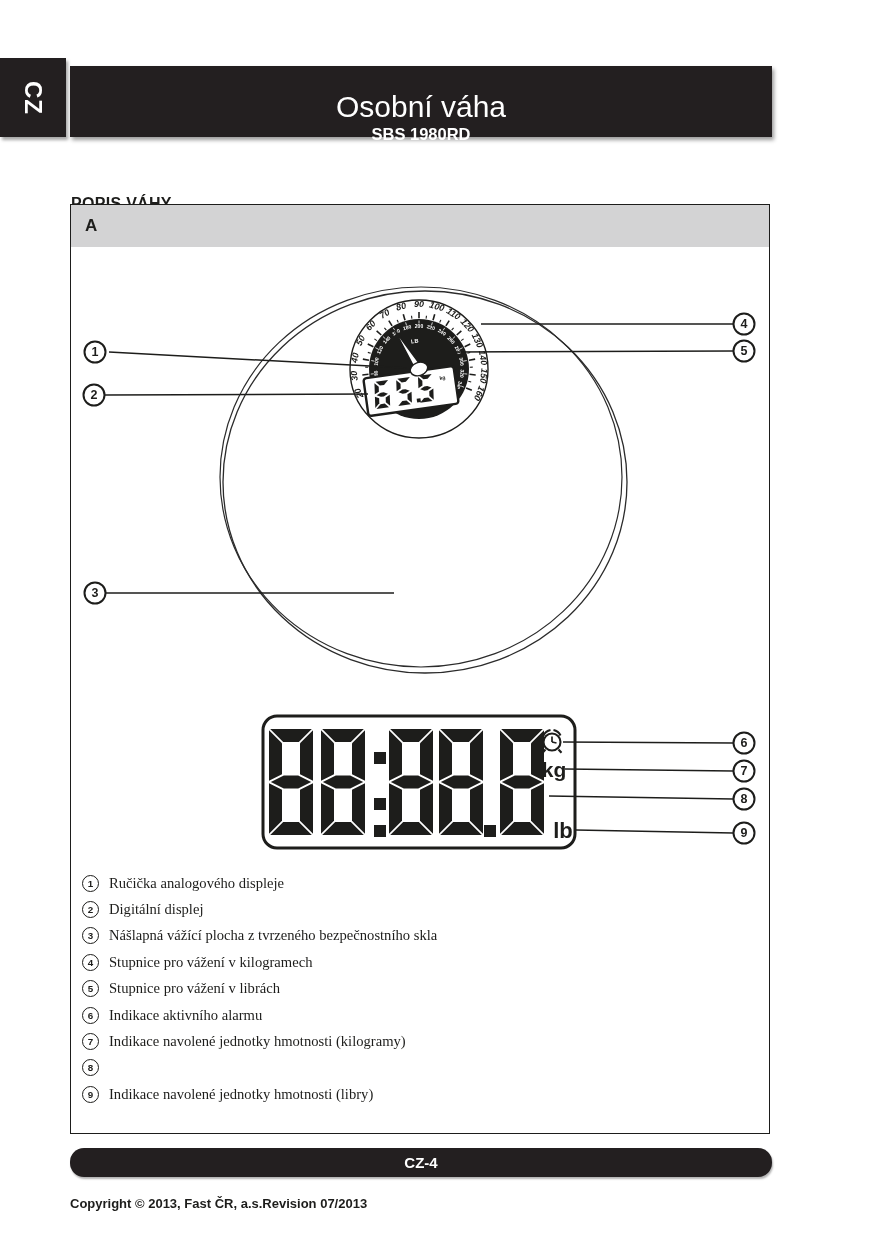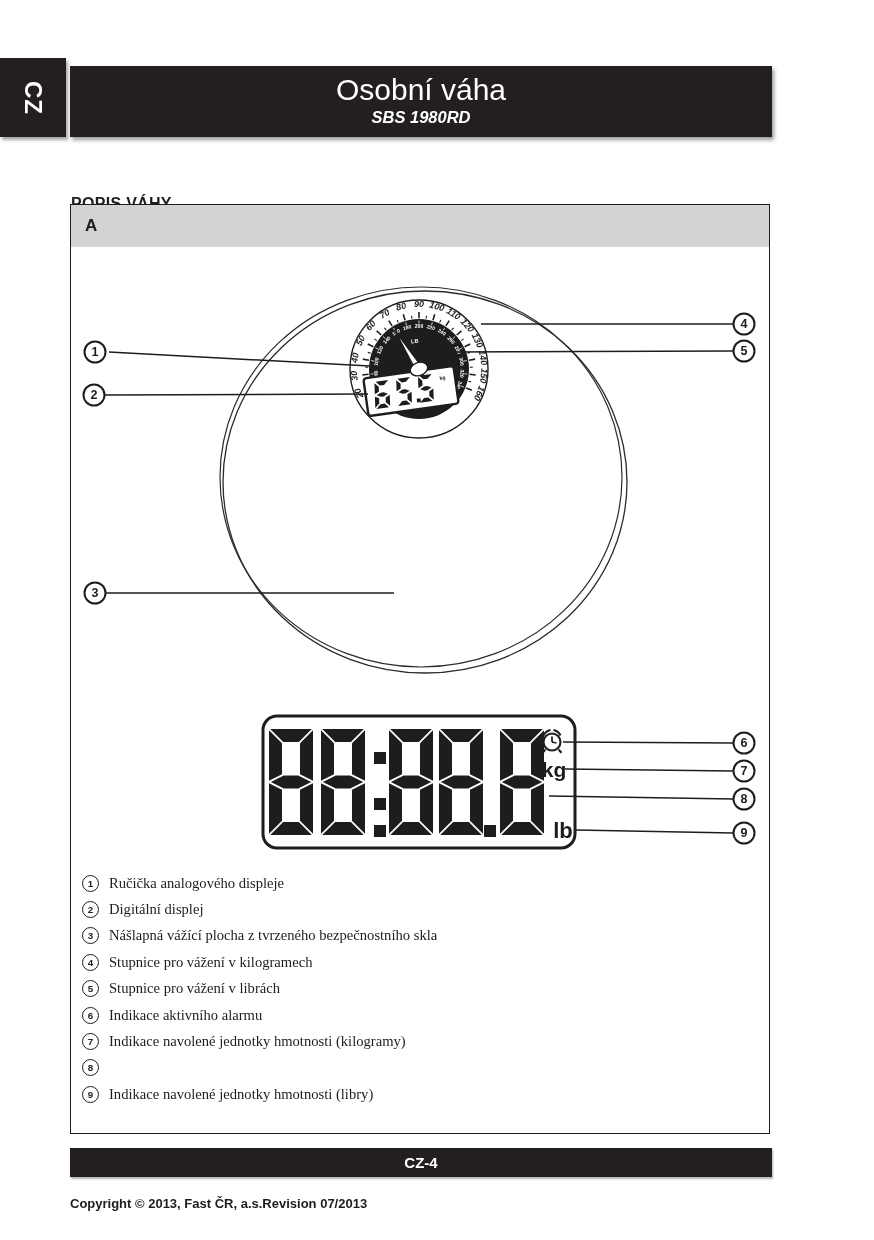--- a/index.html
+++ b/index.html
@@ -6,42 +6,42 @@
   body{font-family:"Liberation Sans", sans-serif; color:#1d1d1b;}
   .page{position:relative;width:874px;height:1240px;background:#fff;overflow:hidden;}
 
   .cz-tab{position:absolute;left:0;top:58px;width:66px;height:79px;background:#231f20;
     box-shadow:2px 3px 3px rgba(0,0,0,.35);}
   .cz-tab span{position:absolute;left:50%;top:50%;transform:translate(-50%,-50%) rotate(90deg);
     color:#fff;font-size:24px;font-weight:bold;letter-spacing:1px;}
 
   .header-bar{position:absolute;left:70px;top:66px;width:702px;height:71px;background:#231f20;
     color:#fff;text-align:center;box-shadow:2px 3px 4px rgba(0,0,0,.4);}
-  .header-title{font-size:30px;font-weight:400;margin-top:7px;line-height:34px;}
-  .header-model{font-size:16.5px;font-weight:bold;margin-top:1px;font-style:italic;}
+  .header-title{font-size:30px;font-weight:400;margin-top:24px;line-height:34px;}
+  .header-model{font-size:16.5px;font-weight:bold;margin-top:1px;}
 
   .section-title{position:absolute;left:71px;top:156px;font-size:16px;font-weight:bold;letter-spacing:.3px;margin-top:39px;}
 
   .diagram-box{position:absolute;left:70px;top:204px;width:700px;height:930px;
     border:1.6px solid #1d1d1b;box-sizing:border-box;background:#fff;}
   .box-header{height:42px;background:#d3d3d4;display:flex;align-items:center;
     padding-left:14px;font-size:17px;font-weight:bold;box-sizing:border-box;}
   .figure-area{width:100%;height:619px;}
   .figure-area svg{display:block;}
 
   .legend{padding:4px 0 0 11px;}
   .legend-row{display:flex;align-items:center;height:26.4px;}
   .legend-num{width:15px;height:15px;border:1.3px solid #1d1d1b;border-radius:50%;
     font-size:9.8px;font-weight:bold;display:flex;align-items:center;justify-content:center;
     margin-right:10px;flex:none;}
   .legend-text{font-size:14.6px;font-family:Liberation Serif, serif;}
 
   .footer-bar{position:absolute;left:70px;top:1148px;width:702px;height:29px;background:#231f20;
     color:#fff;display:flex;align-items:center;justify-content:center;
-    font-size:15px;font-weight:bold;box-shadow:1px 2px 2px rgba(0,0,0,.3);}
+    font-size:15px;font-weight:bold;box-shadow:1px 2px 2px rgba(0,0,0,.3);border-radius:14px;}
   .footer-row{position:absolute;left:70px;top:1196px;width:702px;display:flex;
     font-size:13px;font-weight:600;}
 </style>
 </head>
 <body>
 
 <div class="page">
 
   <div class="cz-tab">
     <span>CZ</span>

